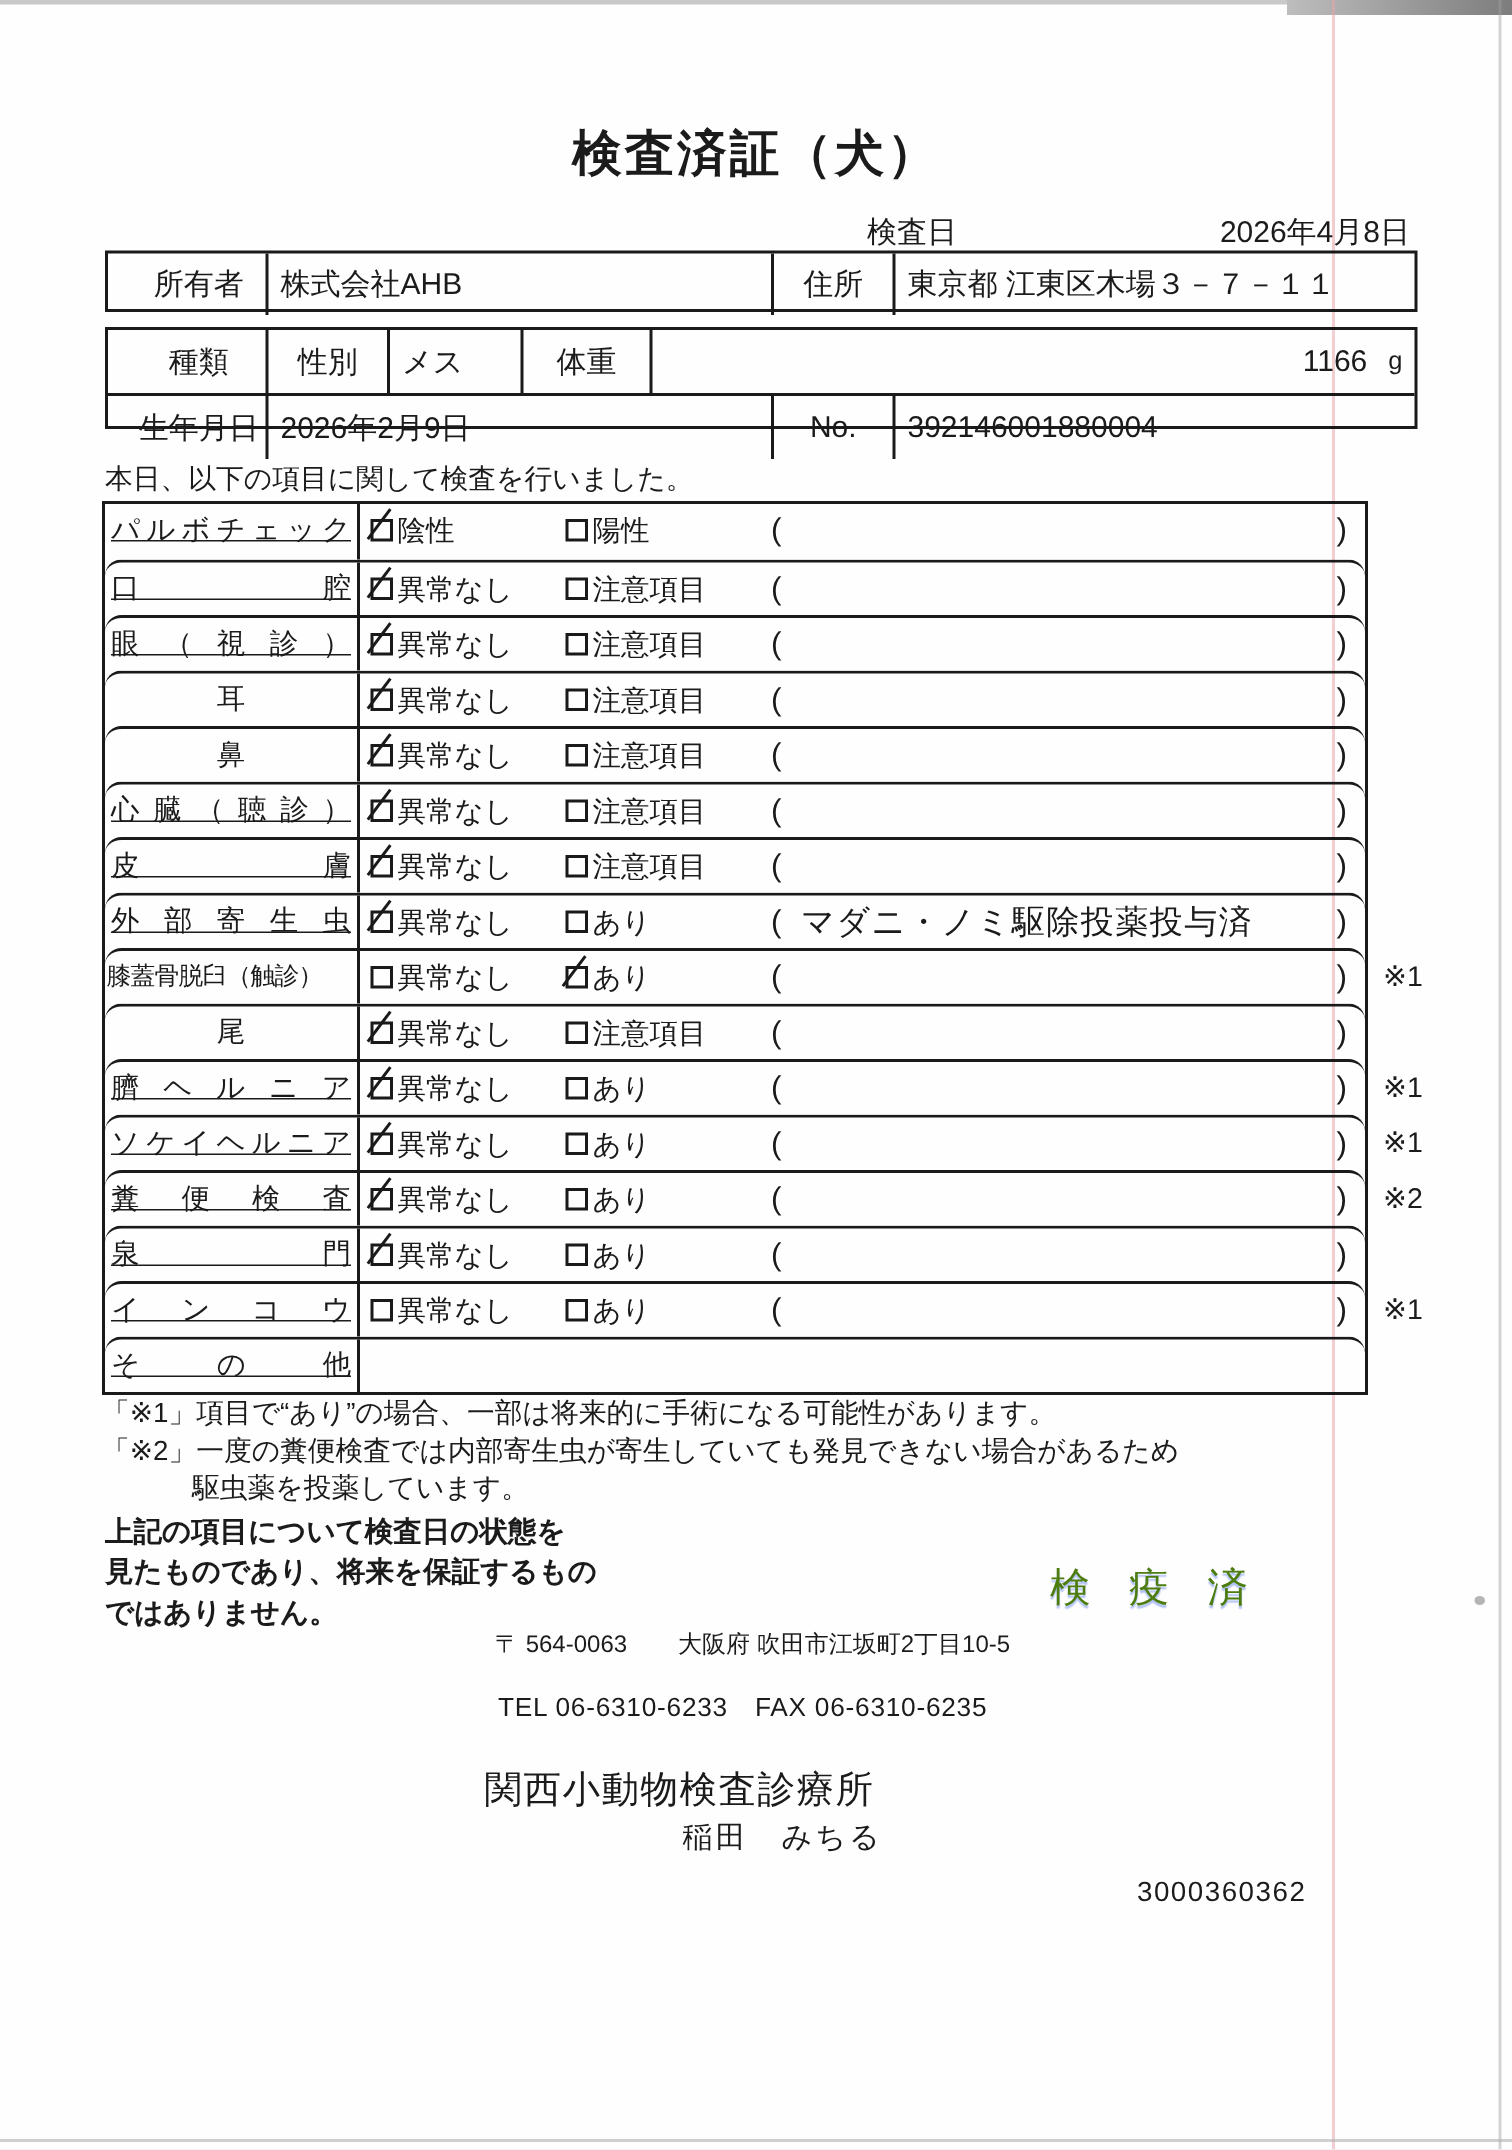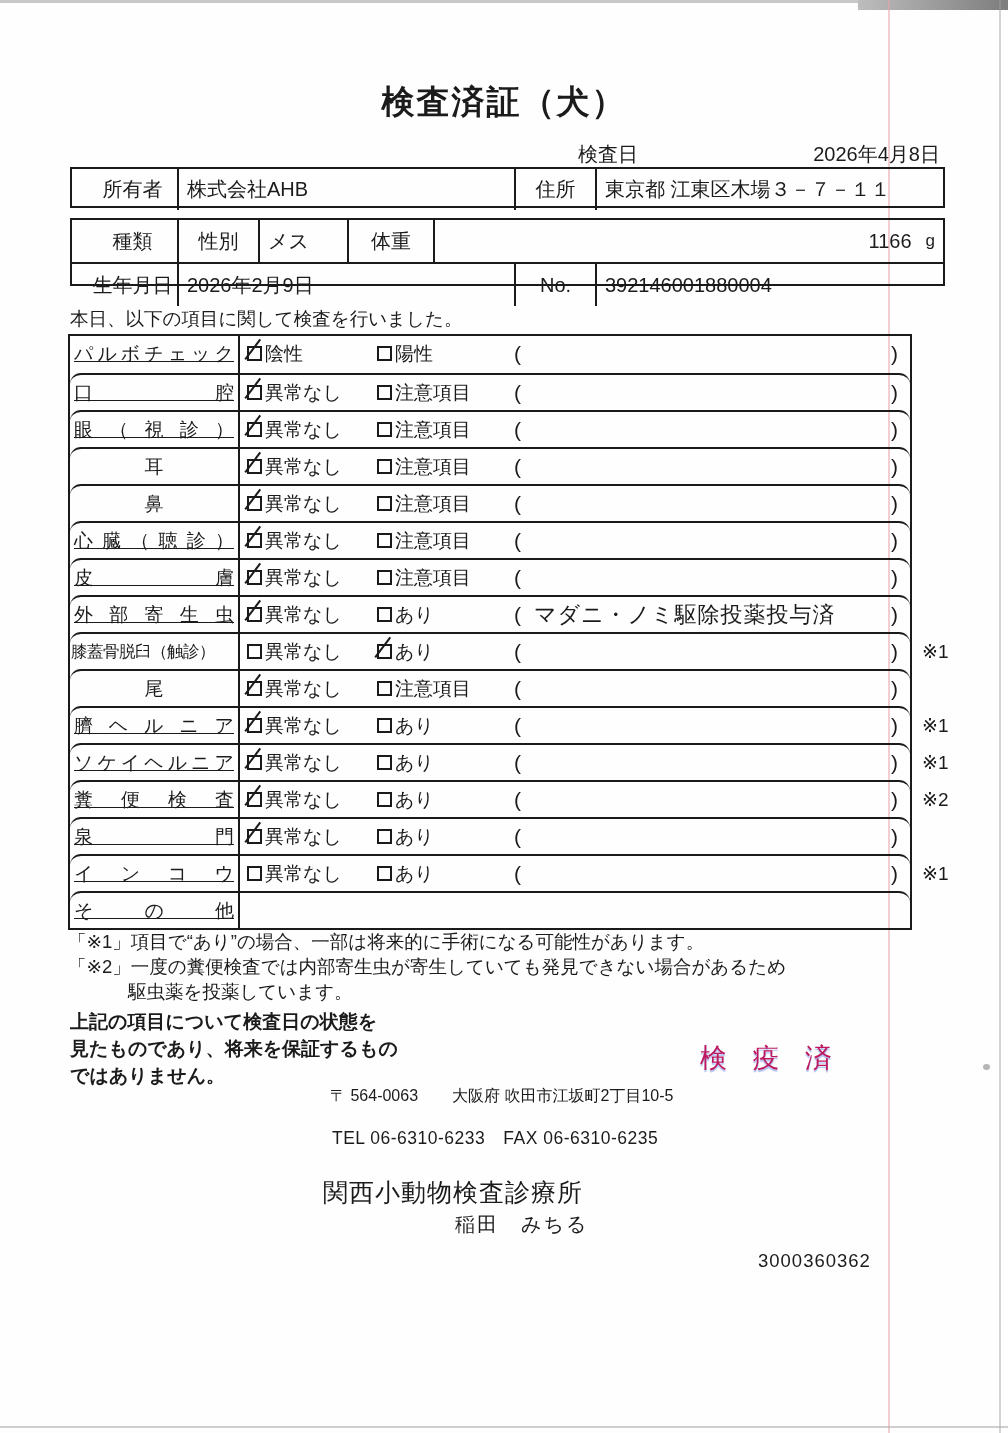--- a/index.html
+++ b/index.html
@@ -69,21 +69,21 @@
   .p-close{position:absolute;right:12px;top:0;line-height:35px;font-size:21px;}
   .p-text{position:absolute;left:294px;top:0;line-height:35px;font-size:22px;font-weight:400;
     letter-spacing:1px;white-space:nowrap;}
   .cl-note{position:absolute;left:852px;top:0;line-height:35px;font-size:19px;white-space:nowrap;}
 
   .notes{position:absolute;left:68px;top:929px;font-size:18.5px;line-height:25px;}
   .notes .indent{padding-left:60px;}
 
   .disclaimer{position:absolute;left:70px;top:1008px;font-size:19px;font-weight:700;line-height:27px;}
   .stamp{position:absolute;left:700px;top:1040px;font-size:27px;letter-spacing:9px;
-    color:#be185d;text-shadow:0 2px 1px rgba(70,110,230,0.45);}
+    color:#4d7c0f;text-shadow:0 2px 1px rgba(70,110,230,0.45);}
   .addr-line{position:absolute;left:330px;top:1086px;font-size:16px;}
   .addr-line .gap{display:inline-block;width:34px;}
   .tel-line{position:absolute;left:332px;top:1128px;font-size:17.5px;letter-spacing:0.5px;}
   .tel-line .gap{display:inline-block;width:18px;}
   .clinic{position:absolute;left:323px;top:1176px;font-size:25px;letter-spacing:1px;}
   .vet{position:absolute;left:455px;top:1211px;font-size:20px;letter-spacing:2px;}
   .serial{position:absolute;left:758px;top:1250px;font-size:18.5px;letter-spacing:1px;}
 </style>
 </head>
 <body>

